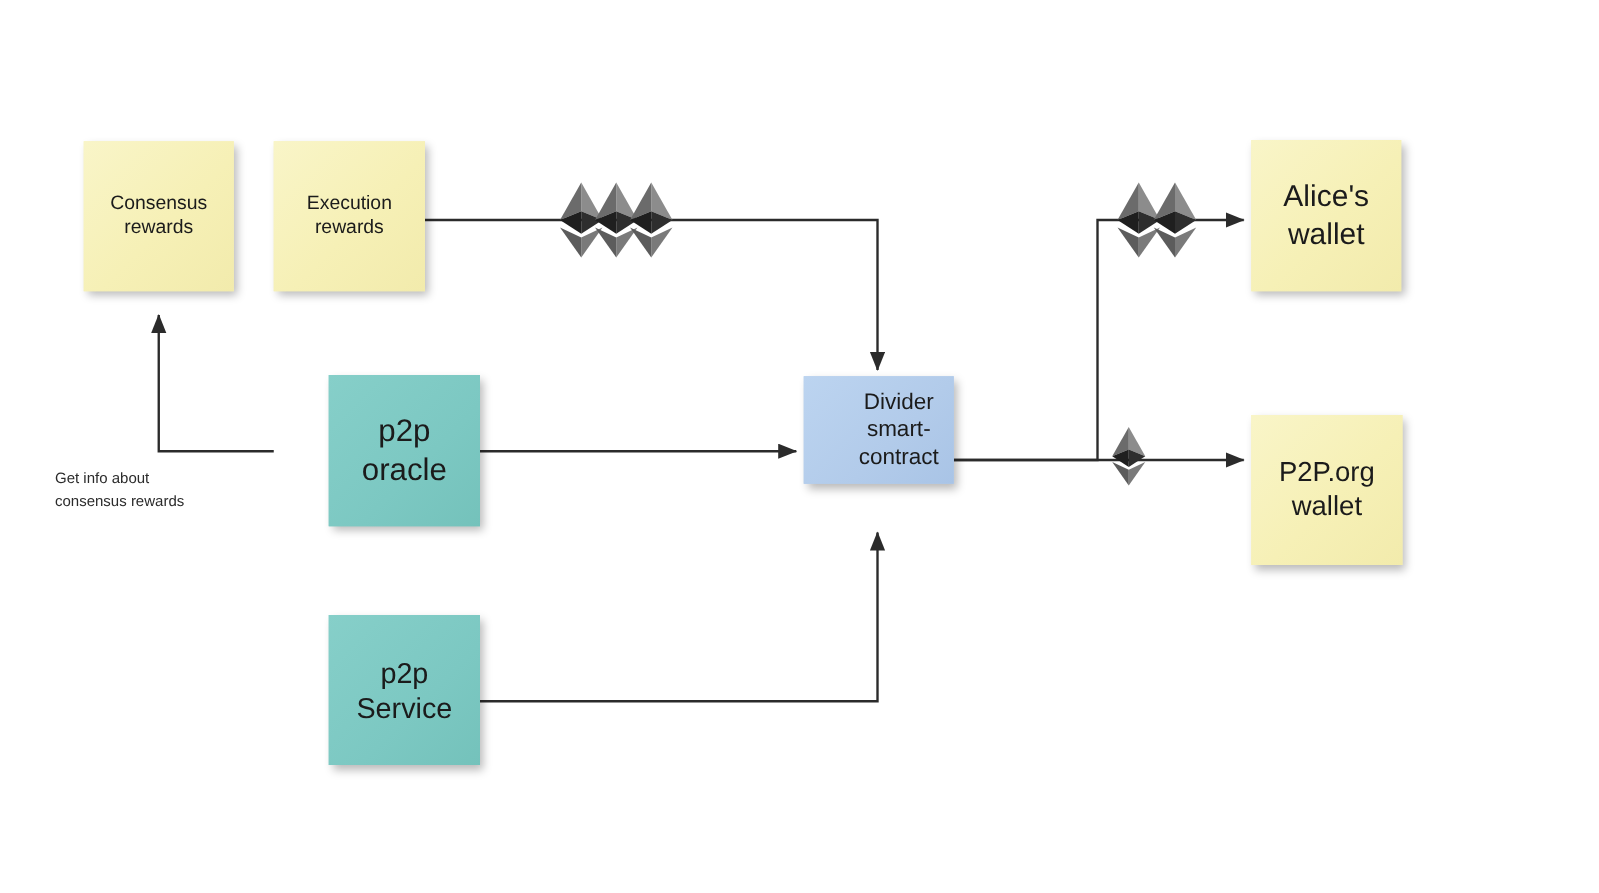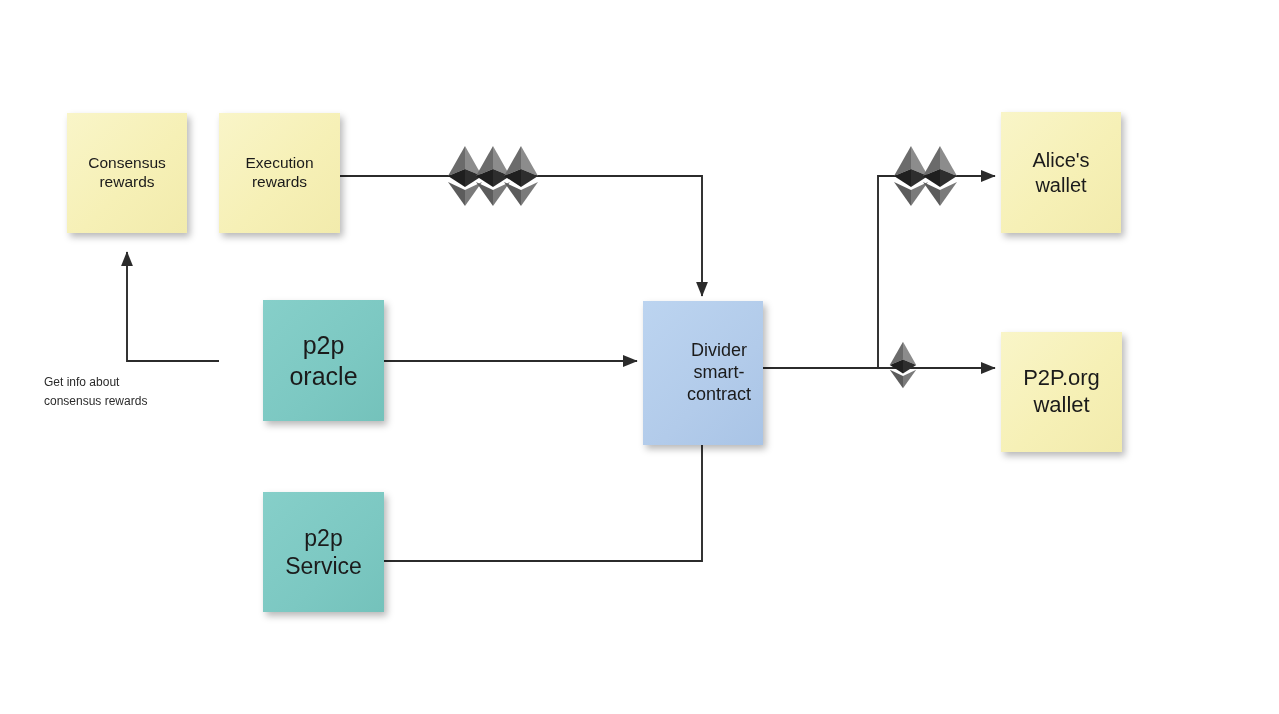--- a/index.html
+++ b/index.html
@@ -186,27 +186,27 @@
   <div class="note teal" style="left:219px; top:300px; width:121px; height:121px; font-size:25px;">
     <span class="note-text">p2p
 oracle</span>
   </div>
 
   <div class="note teal" style="left:219px; top:492px; width:121px; height:120px; font-size:23px;">
     <span class="note-text">p2p
 Service</span>
   </div>
 
-  <div class="note blue" style="left:643px; top:301px; width:120px; height:144px; font-size:18px;padding-left:38px;">
+  <div class="note blue" style="left:643px; top:301px; width:120px; height:86px; font-size:18px;padding-left:38px;">
     <span class="note-text">Divider
 smart-
 contract</span>
   </div>
 
-  <div class="note yellow" style="left:1001px; top:112px; width:120px; height:121px; font-size:20px;">
+  <div class="note yellow" style="left:1001px; top:112px; width:120px; height:121px; font-size:24px;">
     <span class="note-text">Alice's
 wallet</span>
   </div>
 
   <div class="note yellow" style="left:1001px; top:301px; width:121px; height:120px; font-size:22px;margin-top:31px;">
     <span class="note-text">P2P.org
 wallet</span>
   </div>
 
   <div class="edge-label" style="left:44px; top:373px;">Get info about

